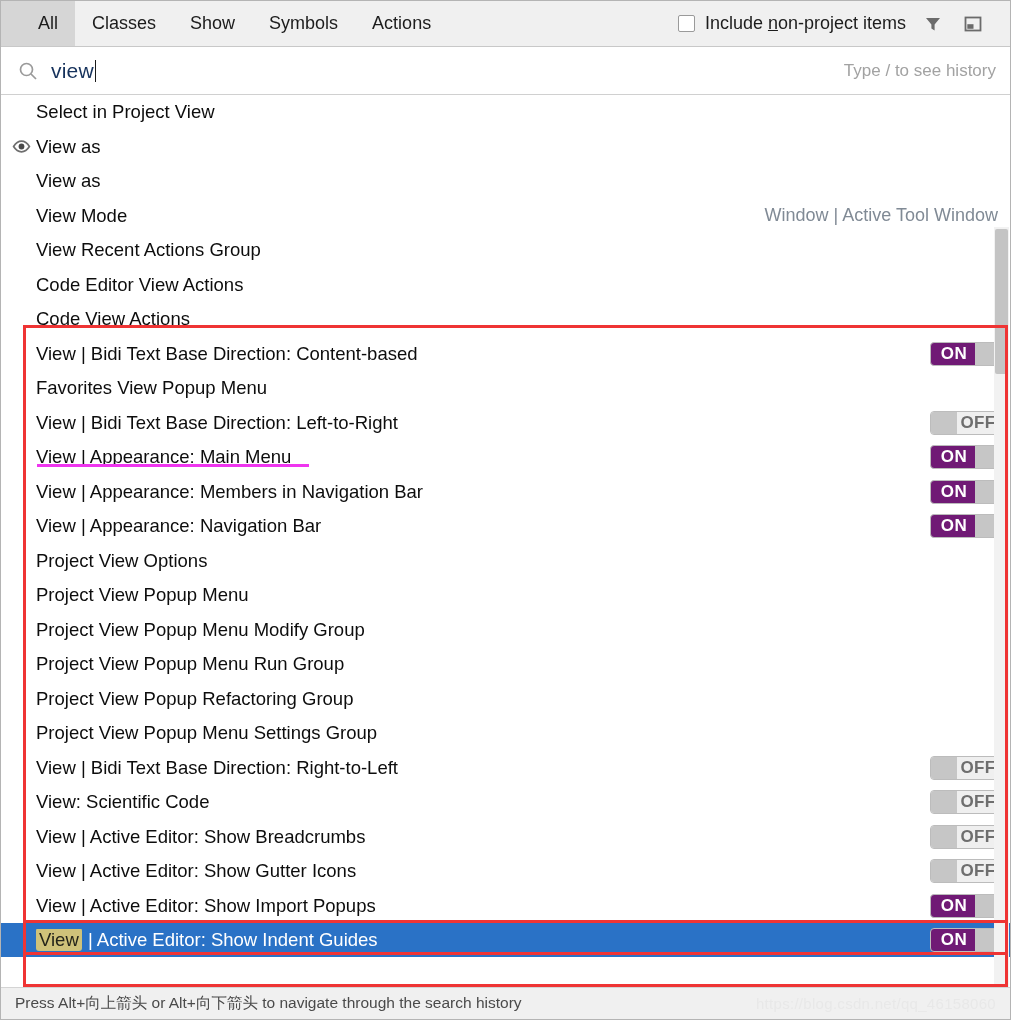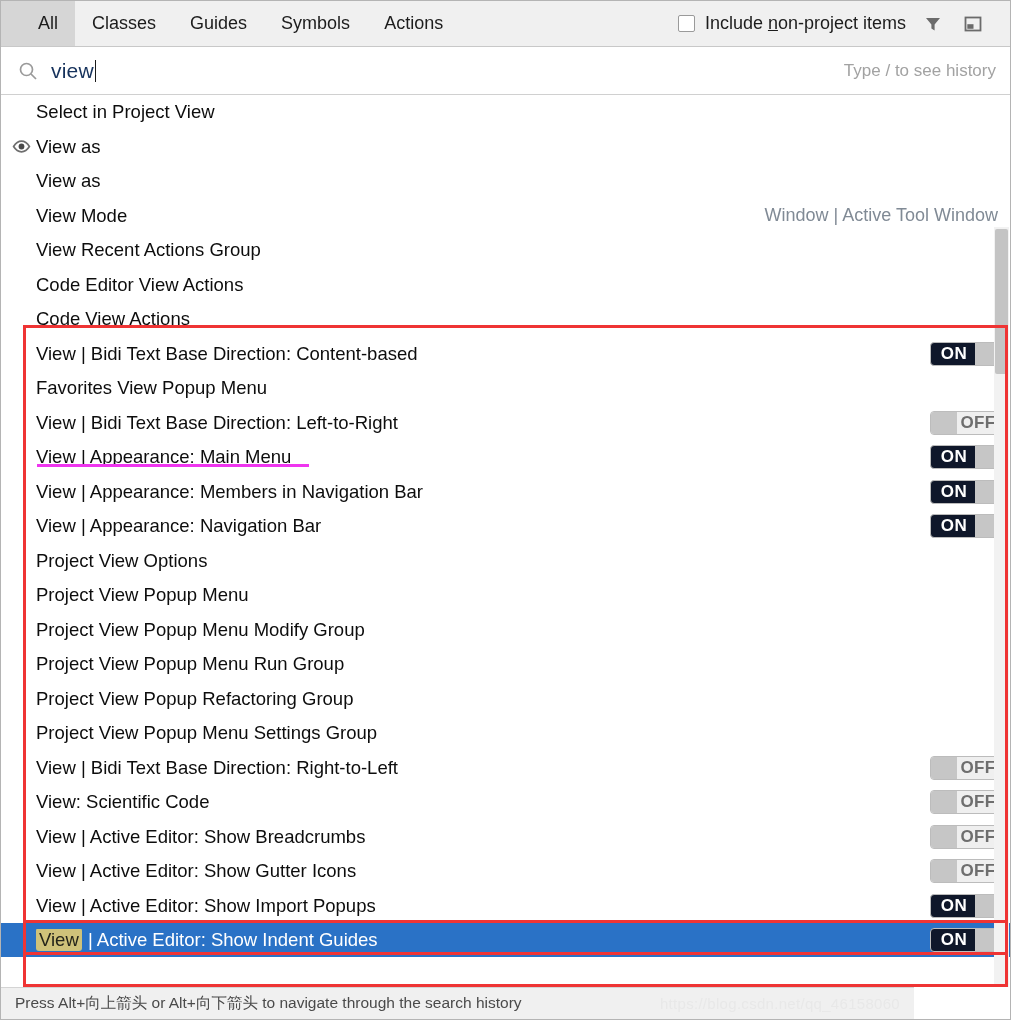--- a/index.html
+++ b/index.html
@@ -191,21 +191,21 @@
     font-weight: bold;
     letter-spacing: .4px;
   }
   .toggle .knob {
     position: absolute;
     top: 0;
     width: 26px;
     height: 100%;
     background: #c6c6c6;
   }
-  .toggle.on { background: #0f172a; }
+  .toggle.on { background: #701a75; }
   .toggle.on .track-txt { left: 0; width: 46px; color: #ffffff; }
   .toggle.on .knob { right: 0; }
   .toggle.off { background: #efefef; }
   .toggle.off .track-txt { right: 0; width: 46px; color: #6e6e6e; }
   .toggle.off .knob { left: 0; }
 
   
   .redbox {
     position: absolute;
     border: 3px solid #ef3434;
@@ -226,21 +226,21 @@
     width: 13px;
     background: #c4c4c4;
     border-radius: 2px;
   }
 
   
   .statusbar {
     position: absolute;
     left: 0;
     bottom: 0;
-    width: 913px;
+    width: 1009px;
     height: 32px;
     background: #f0f0f0;
     border-top: 1px solid #d4d4d4;
     display: flex;
     align-items: center;
     padding-left: 14px;
     box-sizing: border-box;
   }
   .status-txt {
     font-size: 15.5px;
@@ -261,21 +261,21 @@
 <div id="app">
 
   <div class="tabbar">
     <div class="tab active">
         <span>All</span>
       </div>
     <div class="tab">
         <span>Classes</span>
       </div>
     <div class="tab">
-        <span>Guides</span>
+        <span>Show</span>
       </div>
     <div class="tab">
         <span>Symbols</span>
       </div>
     <div class="tab">
         <span>Actions</span>
       </div>
 
     <div class="tabbar-right">
       <label class="chk-wrap">

